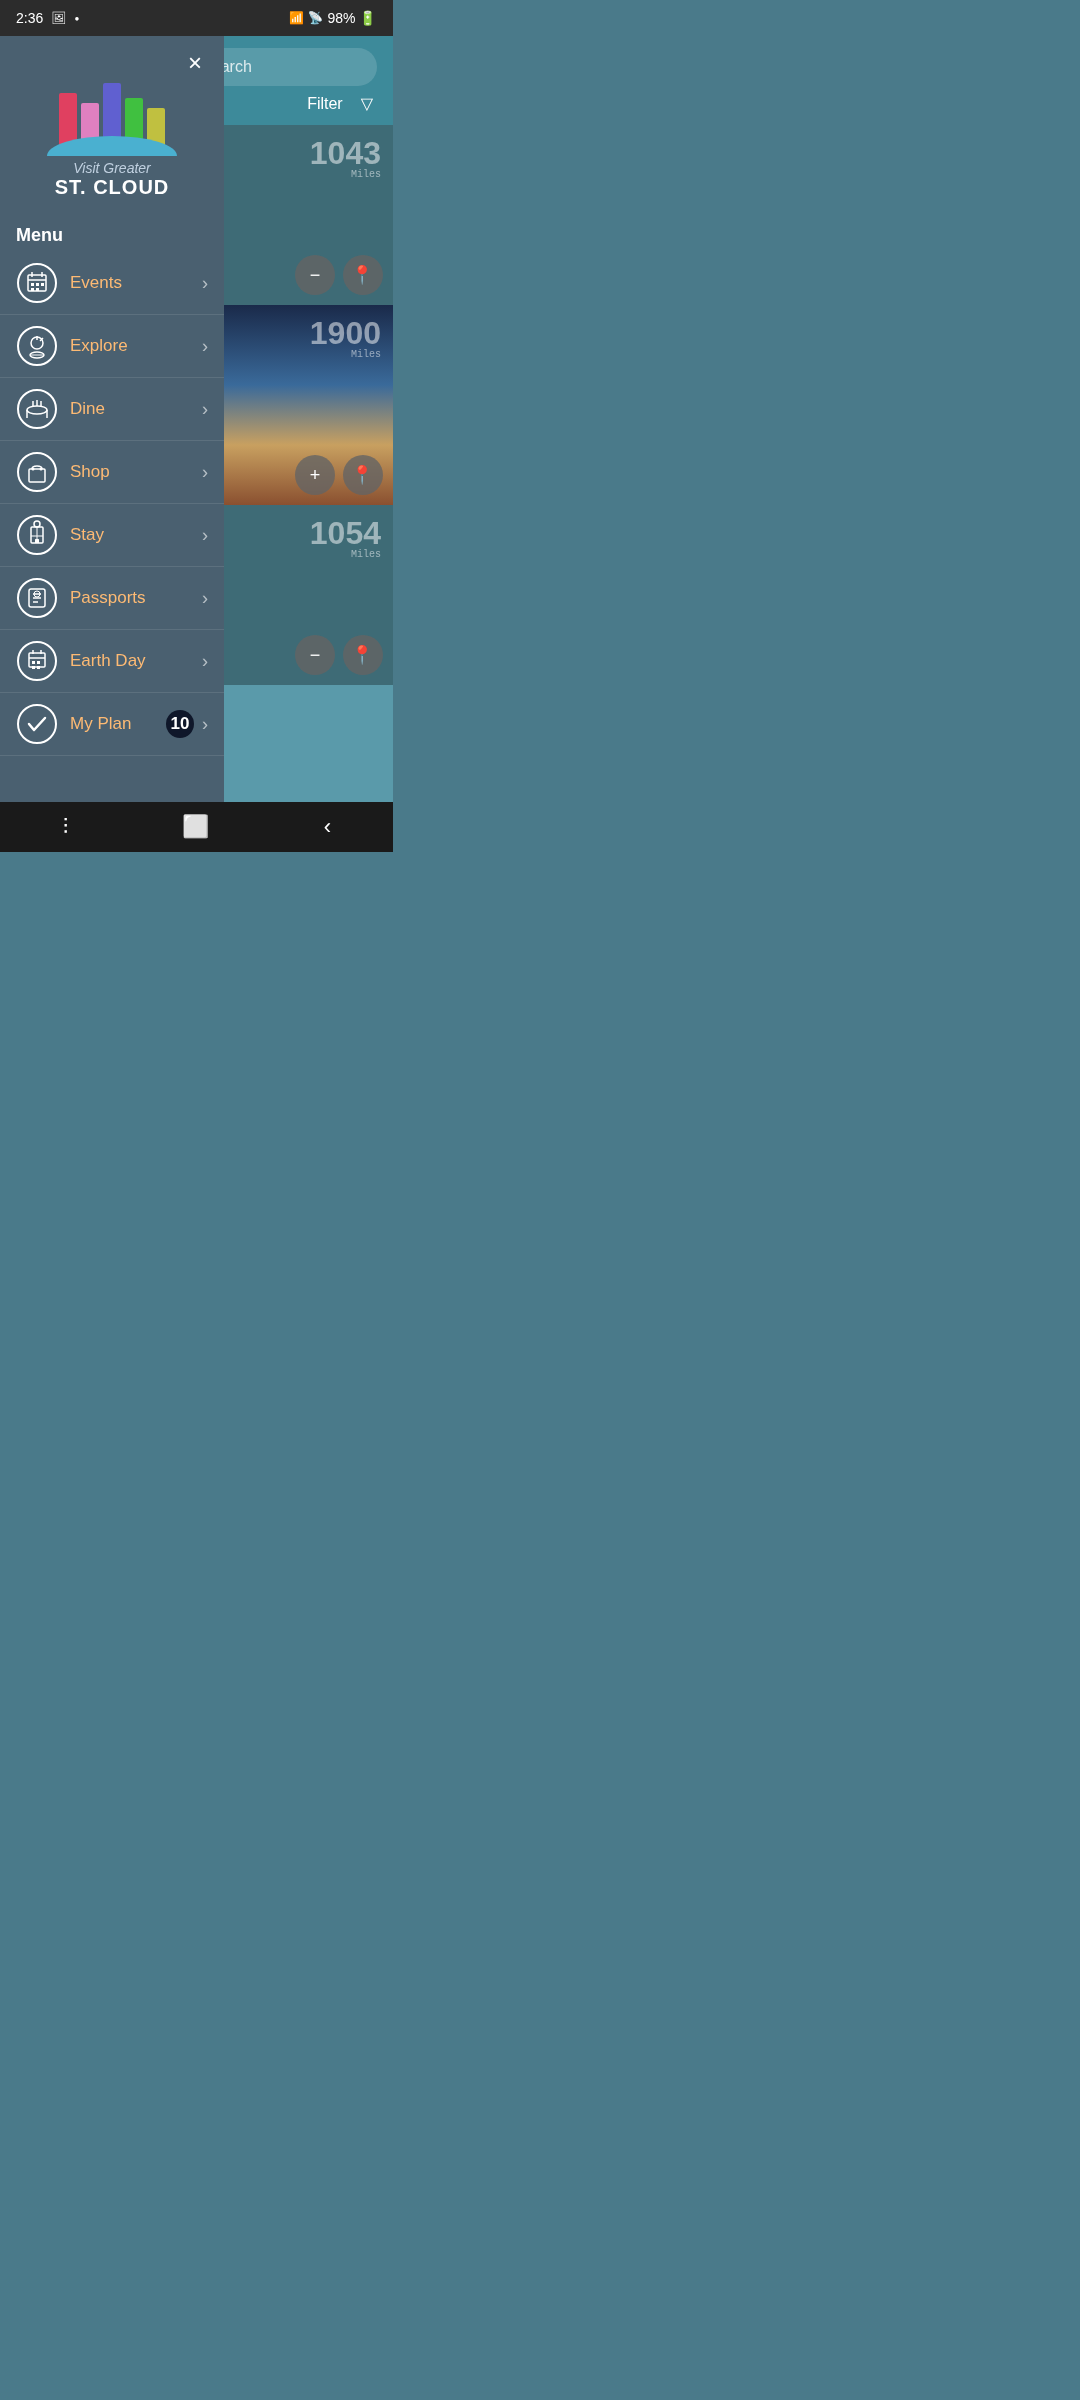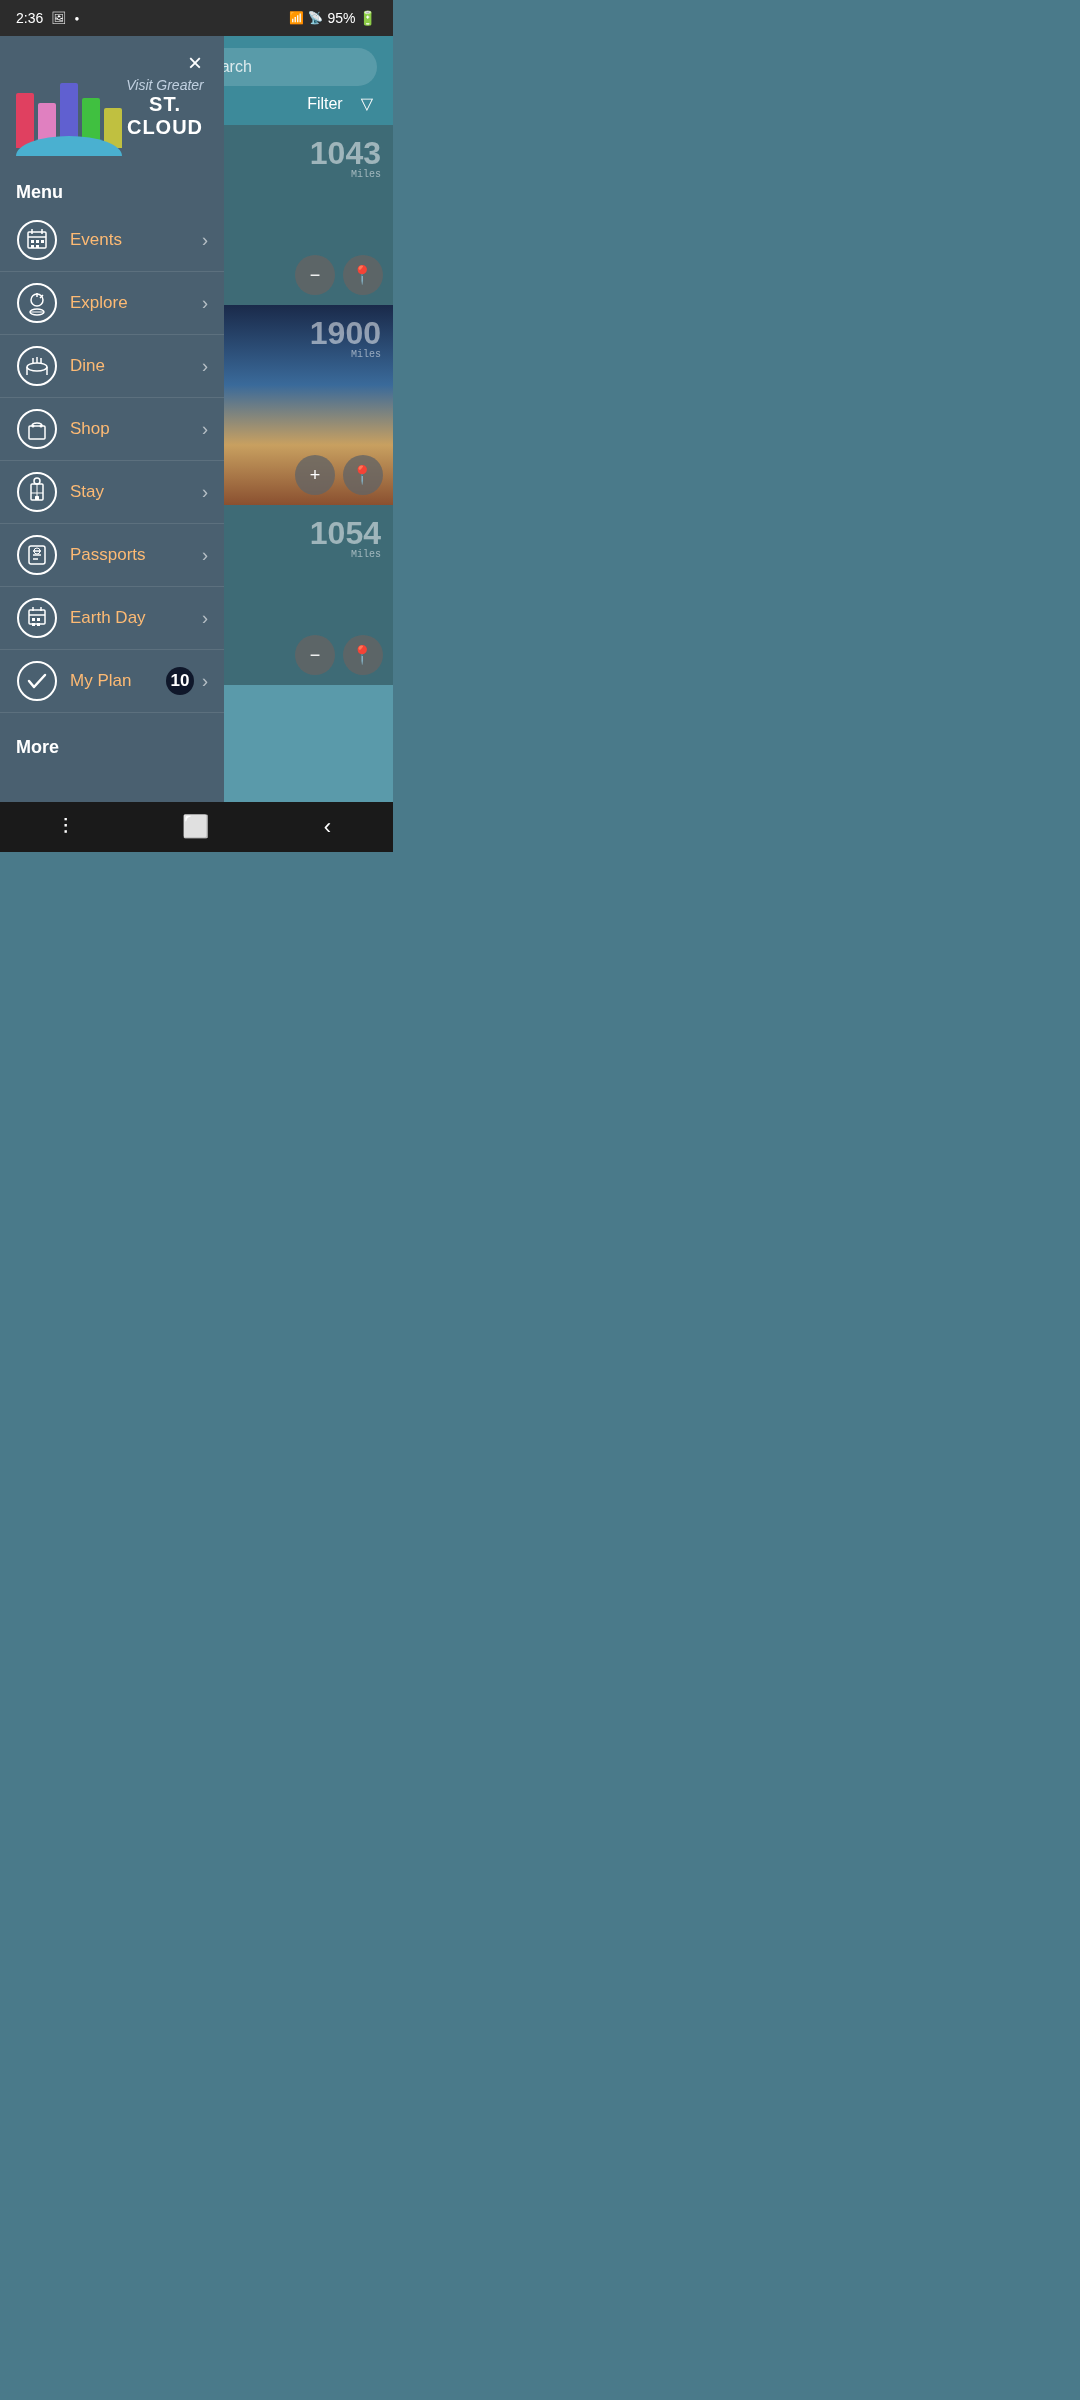--- a/index.html
+++ b/index.html
@@ -215,21 +215,21 @@
       width: 30px;
       height: 30px;
       display: flex;
       align-items: center;
       justify-content: center;
     }
 
     .logo-section {
       padding: 20px 16px 10px;
       display: flex;
-      flex-direction: row;
+      flex-direction: column;
       align-items: center;
     }
 
     .logo-container {
       width: 130px;
       height: 100px;
       position: relative;
       display: flex;
       align-items: flex-end;
       justify-content: center;
@@ -365,21 +365,21 @@
 
 <div class="status-bar">
   <div class="status-left">
     <span>2:36</span>
     <span style="font-size:12px;">🖼</span>
     <span style="font-size:8px;">●</span>
   </div>
   <div class="status-right">
     <span style="font-size:12px;">📶</span>
     <span style="font-size:12px;">📡</span>
-    <span>95%</span>
+    <span>98%</span>
     <span>🔋</span>
   </div>
 </div>
 
 <div class="main-container">
 
   <div class="background-content">
     <div class="bg-search-bar">
       <div class="bg-search-input">Search</div>
       <div class="bg-filter-row">
@@ -574,24 +574,20 @@
         <svg class="circle-icon" viewBox="0 0 42 42">
           <circle cx="21" cy="21" r="19" stroke="white" stroke-width="2" fill="none"></circle>
           <path d="M13 21 L18 27 L29 15" stroke="white" stroke-width="2.5" fill="none" stroke-linecap="round" stroke-linejoin="round"></path>
         </svg>
         <span class="menu-label">My Plan</span>
         <div class="menu-badge">10</div>
         <span class="menu-chevron">›</span>
       </div>
     </div>
 
-    <div class="more-section">
-      <div class="section-title">More</div>
-
-    </div>
 
   </div>
 </div>
 
 <div class="bottom-nav">
   <div class="nav-btn">
     <span>⫶</span>
   </div>
   <div class="nav-btn">
     <span>⬜</span>

